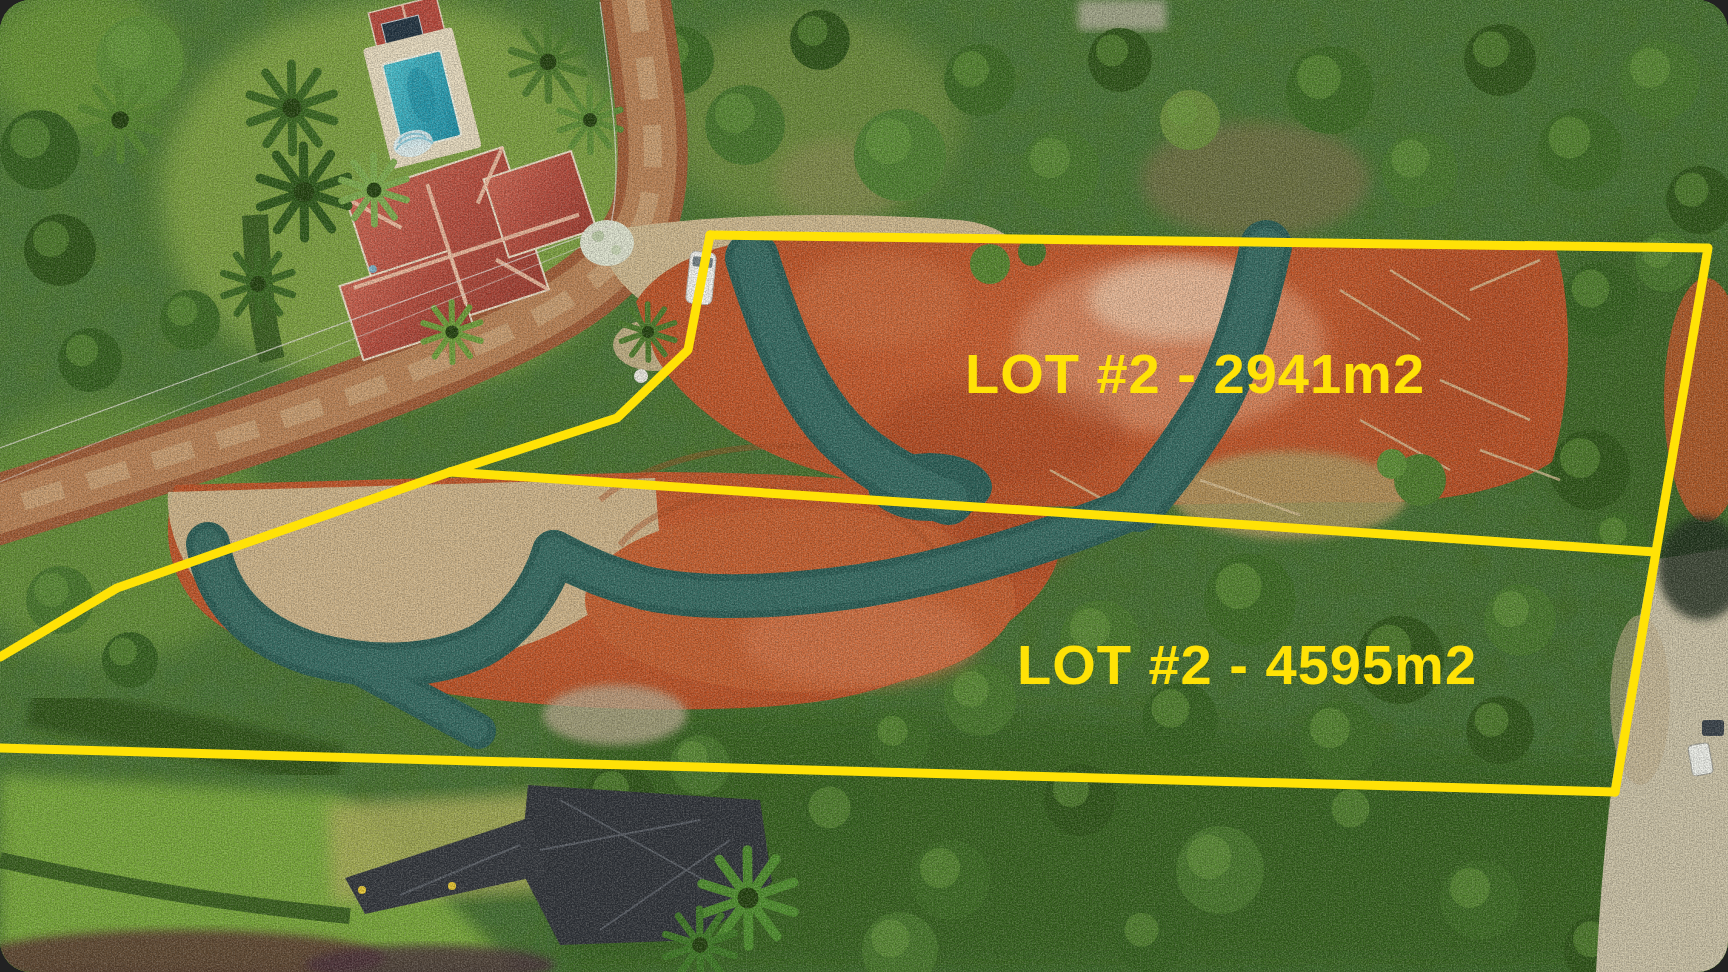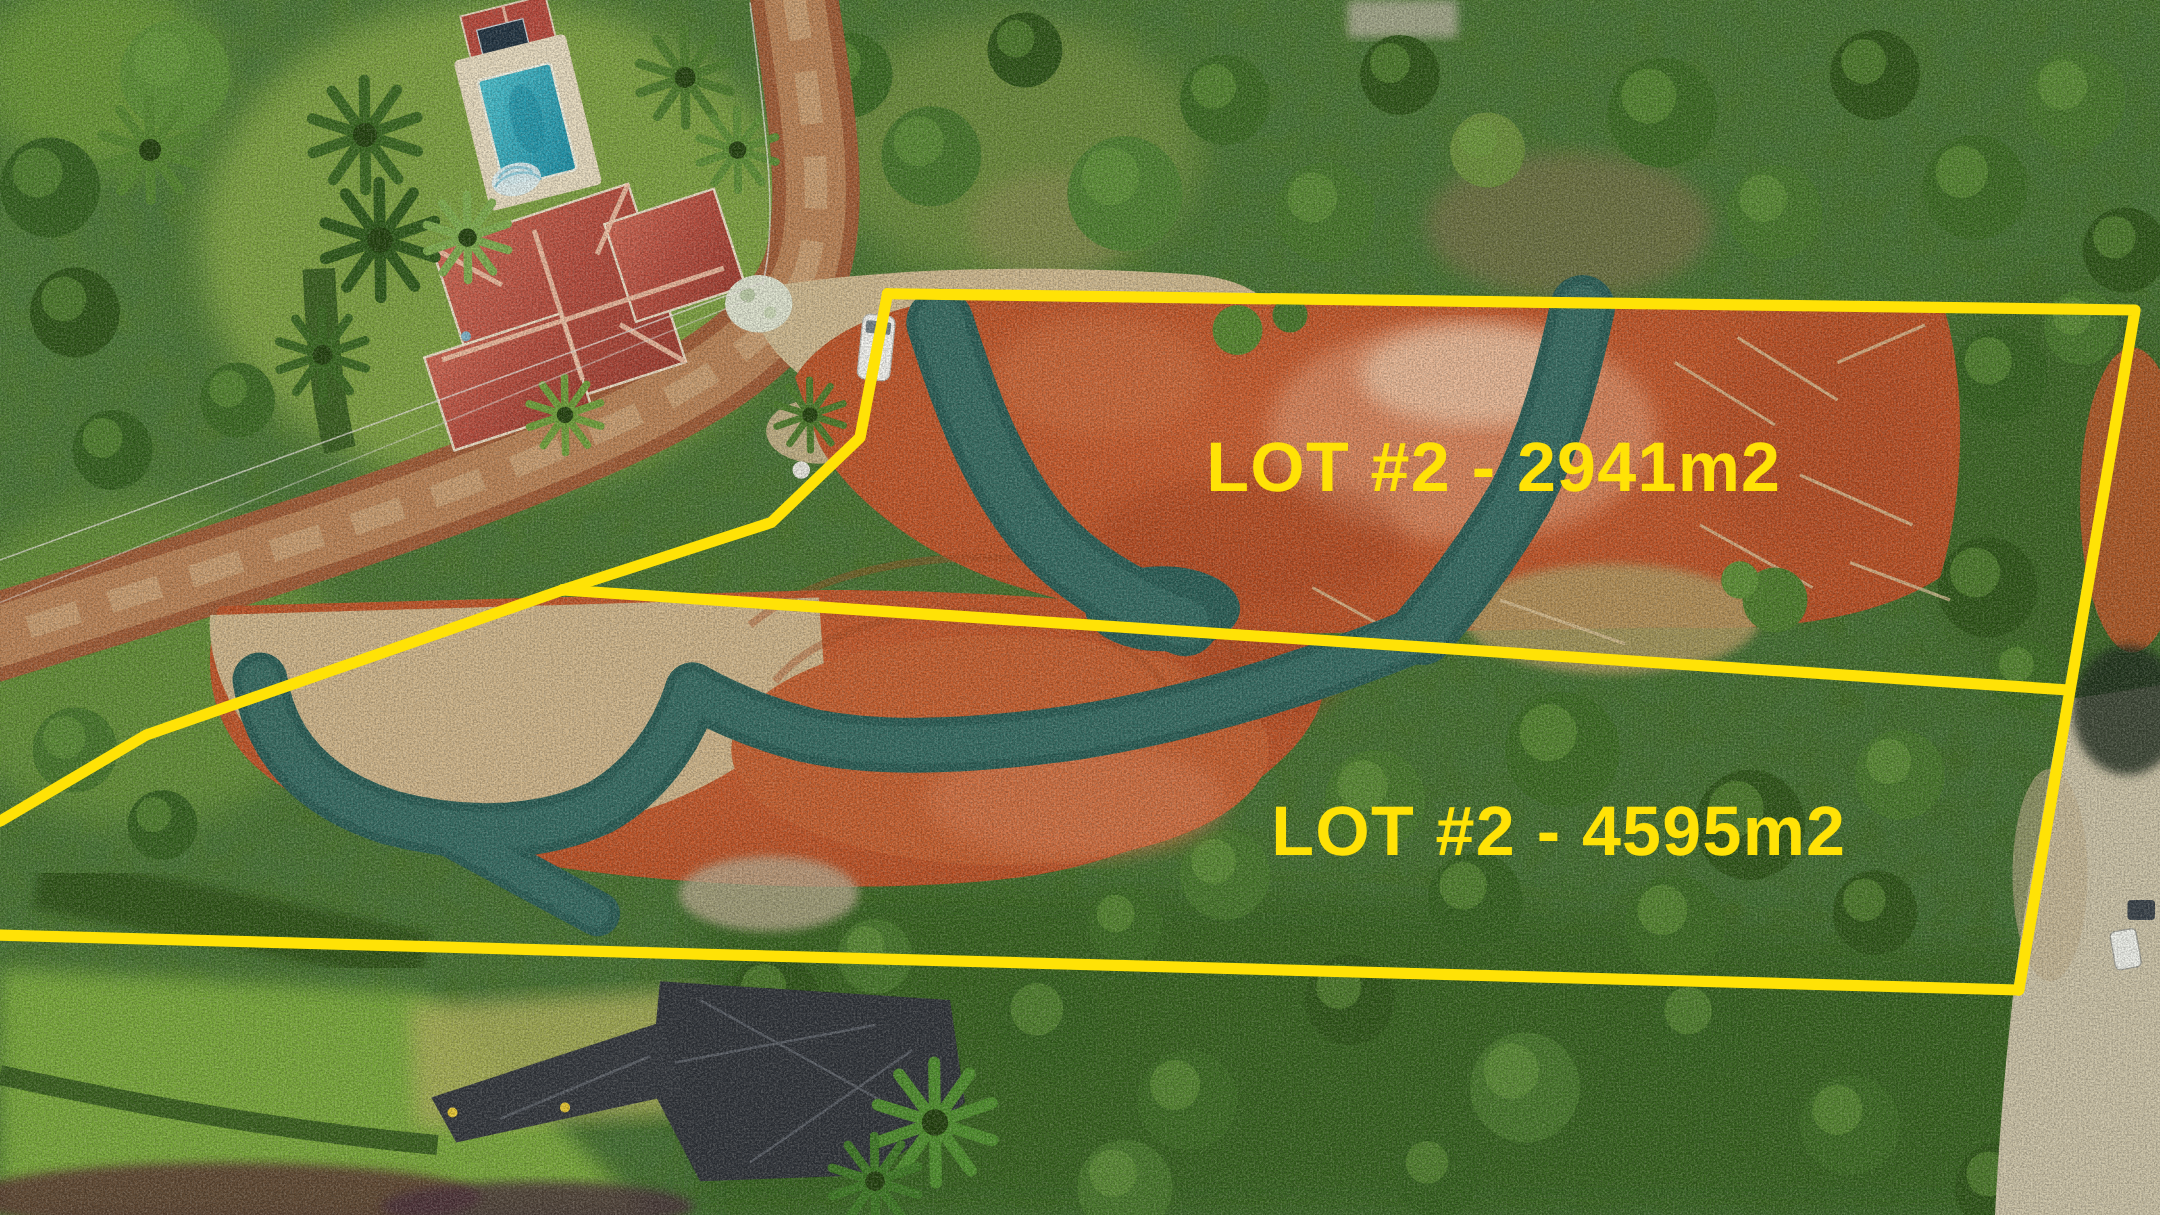--- a/index.html
+++ b/index.html
@@ -1,16 +1,16 @@
 <!DOCTYPE html>
 <html><head>
 <meta charset="utf-8">
 <style>
   html,body{margin:0;padding:0;background:#222;}
-  .stage{position:relative;width:1728px;height:972px;overflow:hidden;background:#4f7c2c;font-family:"Liberation Sans",sans-serif;}
+  .stage{position:relative;width:1728px;height:972px;overflow:hidden;background:#4f7c2c;font-family:"Liberation Sans",sans-serif;border-radius:31px;}
   .stage svg{position:absolute;left:0;top:0;display:block;}
   text.lot-label{font-family:"Liberation Sans",sans-serif;font-weight:600;letter-spacing:1px;}
 </style>
 </head>
 <body>
 
 <div class="stage">
 <svg width="1728" height="972" viewBox="0 0 1728 972">
   <defs>
     <linearGradient id="gGrass" x1="0" y1="0" x2="1" y2="1">

